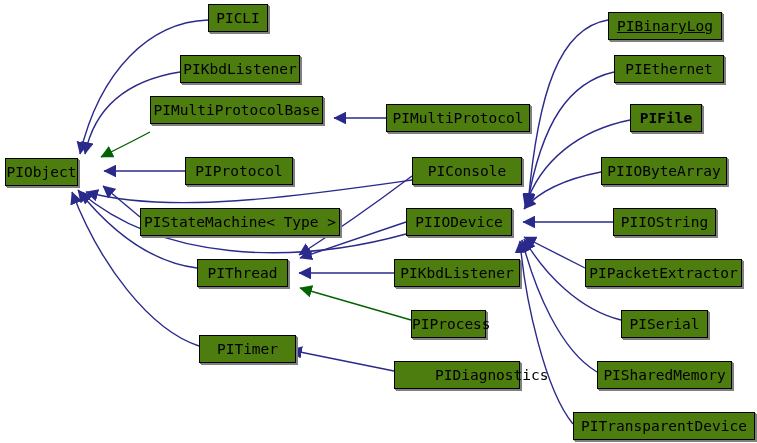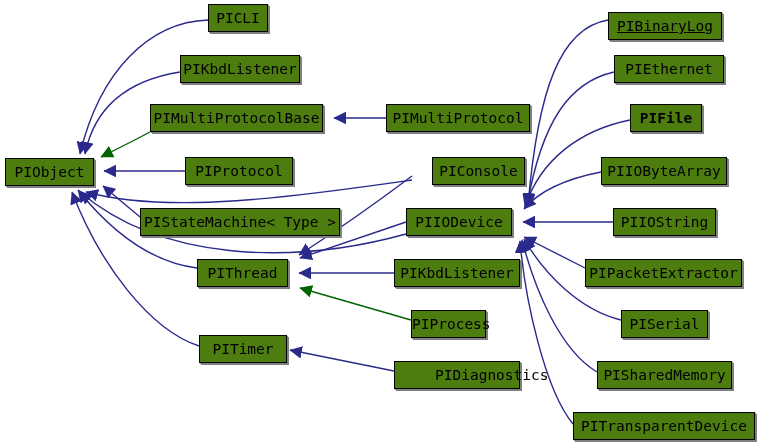--- a/index.html
+++ b/index.html
@@ -101,30 +101,30 @@
       <path stroke="#2a2a8c" marker-end="url(#arrow-blue)" d="M 621 320 C 580 310 545 275 524 239"></path>
 
       <path stroke="#2a2a8c" marker-end="url(#arrow-blue)" d="M 597 372 C 560 350 535 290 522 240"></path>
 
       <path stroke="#2a2a8c" marker-end="url(#arrow-blue)" d="M 573 424 C 545 390 525 300 520 241"></path>
 
     </g>
   </svg>
 
   <div id="nodes-layer">
-      <div class="node" style="left: 5px; top: 158px; width: 89px;">PIObject</div>
+      <div class="node" style="left: 5px; top: 158px; width: 73px;">PIObject</div>
       <div class="node" style="left: 208px; top: 4px; width: 60px;">PICLI</div>
       <div class="node" style="left: 180px; top: 55px; width: 120px;">PIKbdListener</div>
-      <div class="node" style="left: 150px; top: 104px; width: 173px;">PIMultiProtocolBase</div>
+      <div class="node" style="left: 150px; top: 96px; width: 173px;">PIMultiProtocolBase</div>
       <div class="node" style="left: 185px; top: 157px; width: 108px;">PIProtocol</div>
       <div class="node" style="left: 140px; top: 208px; width: 200px;">PIStateMachine&lt; Type &gt;</div>
       <div class="node" style="left: 197px; top: 259px; width: 91px;">PIThread</div>
-      <div class="node" style="left: 199px; top: 335px; width: 88px;">PITimer</div>
+      <div class="node" style="left: 199px; top: 335px; width: 97px;">PITimer</div>
       <div class="node" style="left: 386px; top: 104px; width: 144px;">PIMultiProtocol</div>
-      <div class="node" style="left: 412px; top: 157px; width: 93px; margin-left: 20px;">PIConsole</div>
+      <div class="node" style="left: 412px; top: 157px; width: 110px;">PIConsole</div>
       <div class="node" style="left: 406px; top: 208px; width: 106px;">PIIODevice</div>
       <div class="node" style="left: 394px; top: 259px; width: 126px;">PIKbdListener</div>
       <div class="node" style="left: 411px; top: 310px; width: 75px;">PIProcess</div>
       <div class="node" style="left: 394px; top: 361px; width: 126px; padding-left: 40px;">PIDiagnostics</div>
       <div class="node" style="left: 608px; top: 12px; width: 114px; text-decoration: underline;">PIBinaryLog</div>
       <div class="node" style="left: 614px; top: 55px; width: 110px;">PIEthernet</div>
       <div class="node" style="left: 630px; top: 104px; width: 72px; font-weight: bold;">PIFile</div>
       <div class="node" style="left: 601px; top: 157px; width: 126px;">PIIOByteArray</div>
       <div class="node" style="left: 613px; top: 208px; width: 103px;">PIIOString</div>
       <div class="node" style="left: 585px; top: 259px; width: 157px;">PIPacketExtractor</div>

